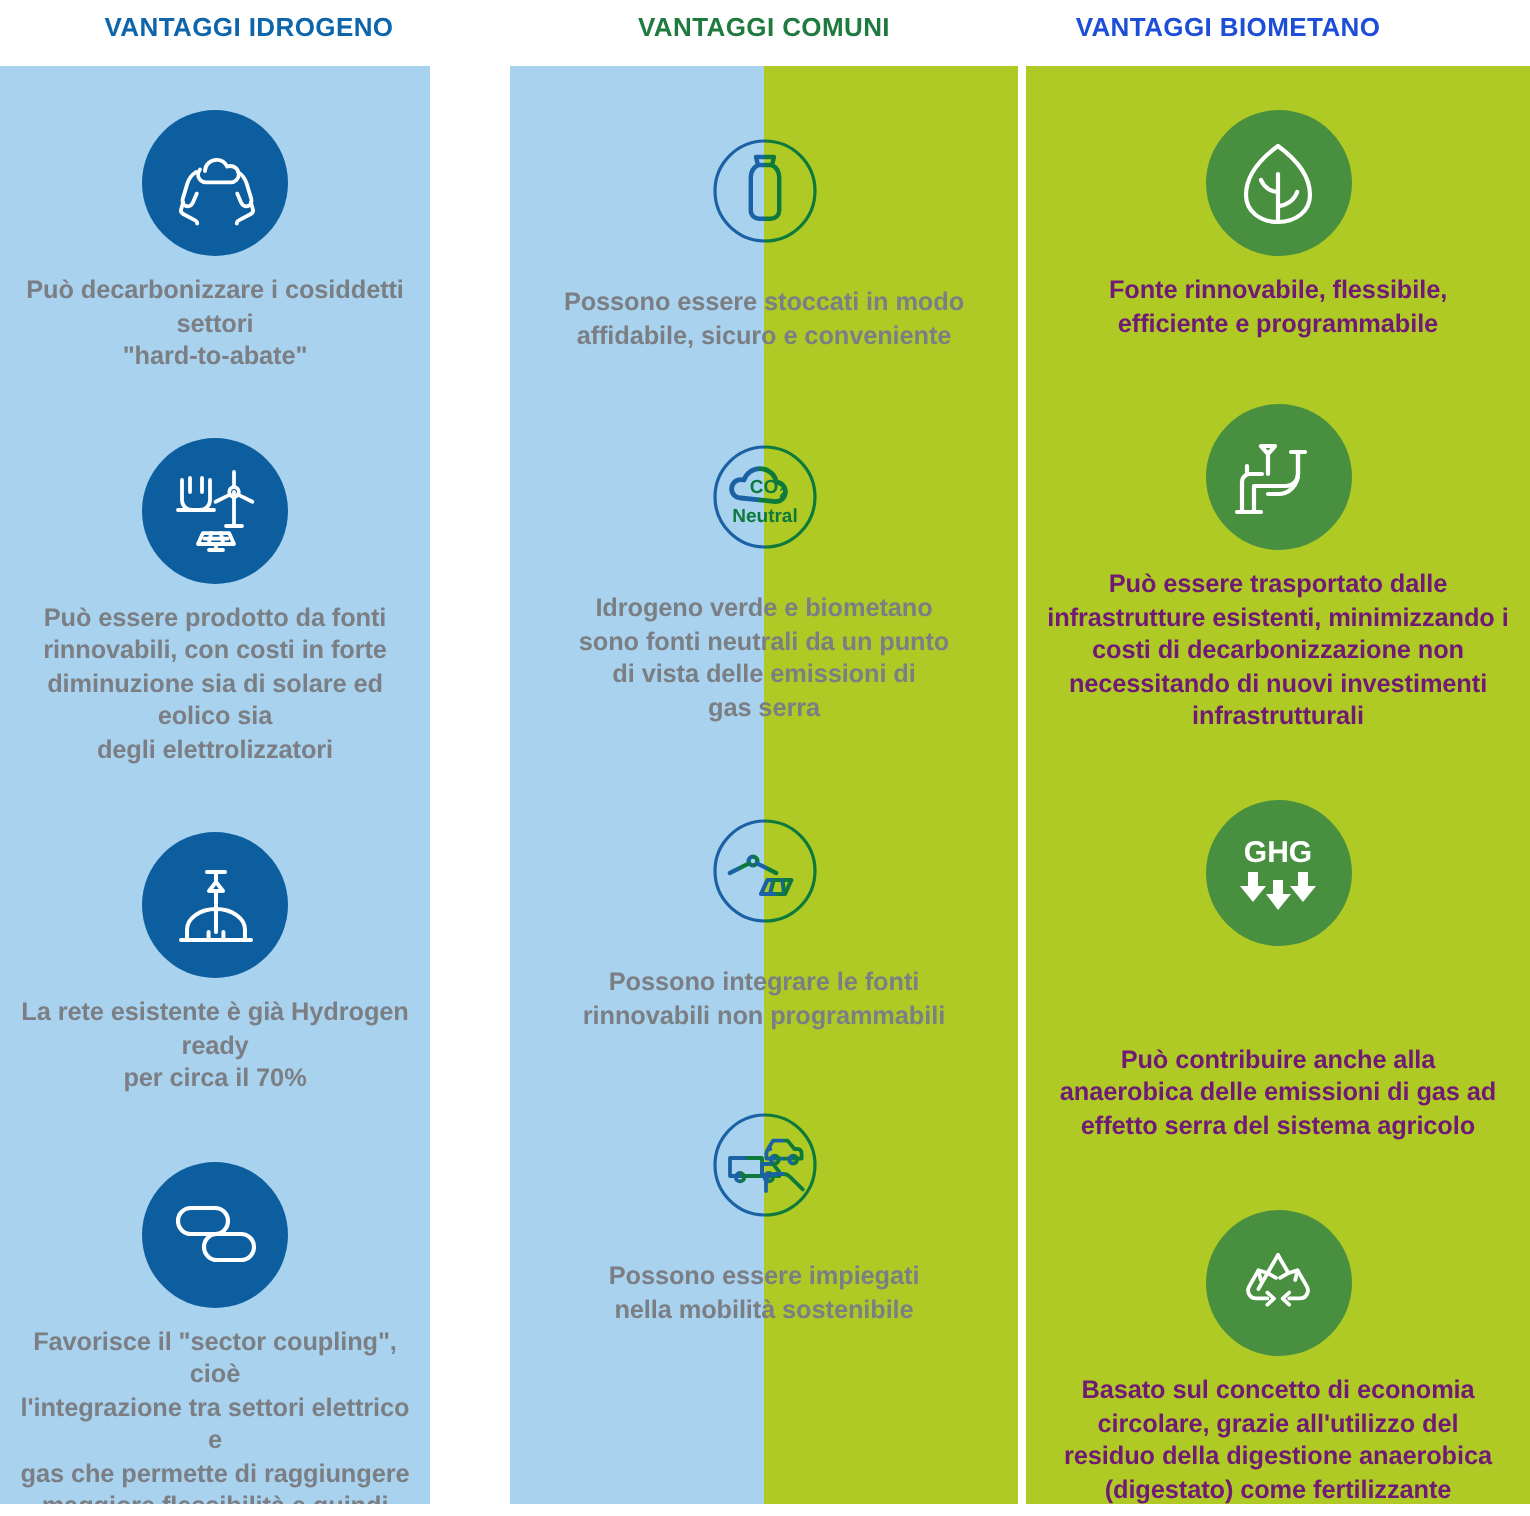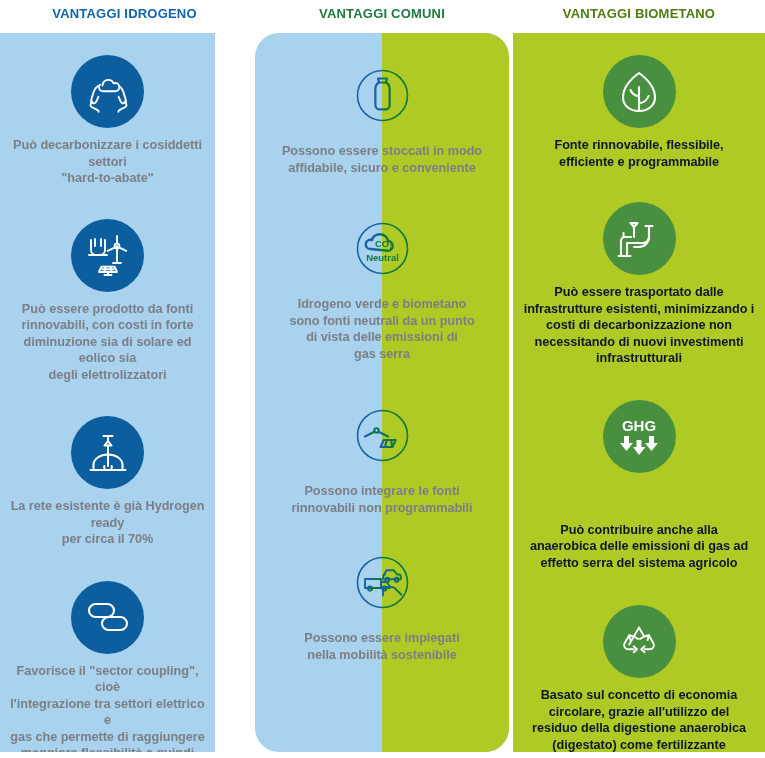--- a/index.html
+++ b/index.html
@@ -32,40 +32,39 @@
     top: 5px;
     text-align: center;
     font-size: 13px;
     font-weight: bold;
     letter-spacing: 0.2px;
     line-height: 18px;
     white-space: nowrap;
   }
   .col-header.h1 { left: 0;   width: 249px; color: #0d66ac; }
   .col-header.h2 { left: 255px; width: 254px; color: #1f7a3f; }
-  .col-header.h3 { left: 513px; width: 252px; color: #4d7c0f; }
+  .col-header.h3 { left: 488px; width: 252px; color: #1d4ed8; }
 
   
   .column {
     position: absolute;
     top: 33px;
     height: 719px;
     box-sizing: border-box;
     overflow: hidden;
   }
   .col1 {
     left: 0;
     width: 215px;
     background: #a9d2ef;
   }
   .col2 {
     left: 255px;
     width: 254px;
     background: #a9d2ef;
-    border-radius: 24px;
   }
   .col2::after {
     content: "";
     position: absolute;
     top: 0;
     right: 0;
     width: 50%;
     height: 100%;
     background: #afca25;
   }
@@ -132,21 +131,21 @@
     text-align: center;
     font-size: 12.7px;
     line-height: 16.5px;
     font-weight: bold;
     color: #7b7f84;
     letter-spacing: -0.05px;
     white-space: pre-line;
   }
   .col1 .caption { color: #7b7f84; }
   .col2 .caption { color: #7b7f84; }
-  .col3 .caption { color: #0f172a; }
+  .col3 .caption { color: #701a75; }
 </style>
 </head>
 <body>
 
 <div class="infographic">
 
   <div class="headers">
     <div class="col-header h1">VANTAGGI IDROGENO</div>
     <div class="col-header h2">VANTAGGI COMUNI</div>
     <div class="col-header h3">VANTAGGI BIOMETANO</div>

